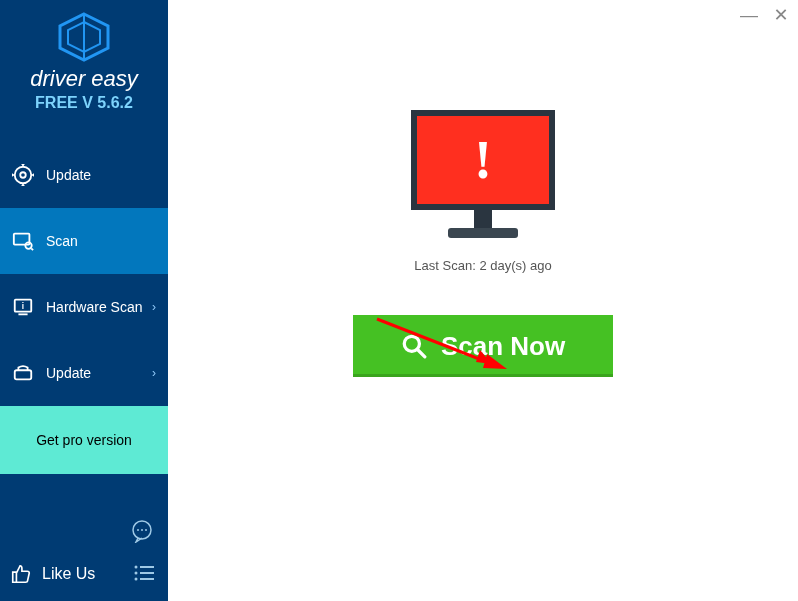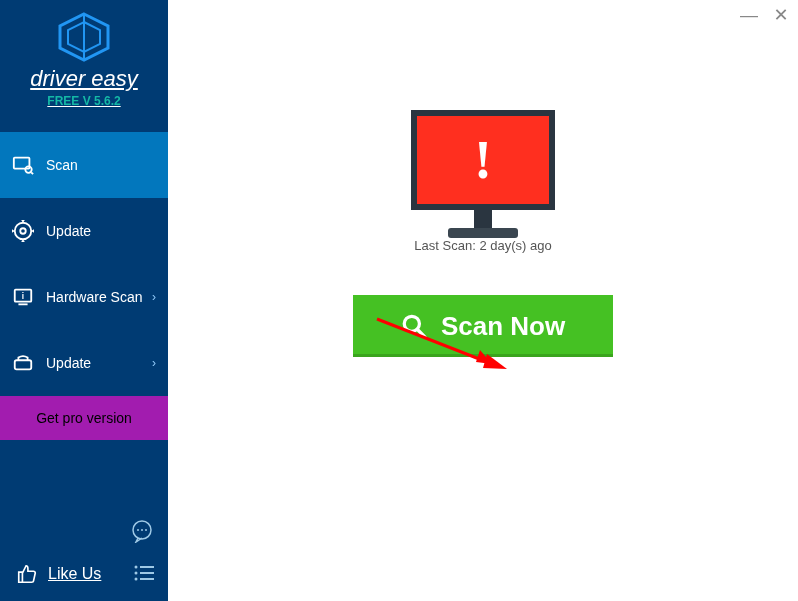--- a/index.html
+++ b/index.html
@@ -1,47 +1,47 @@
 <!DOCTYPE html>
 <html><head>
 <meta charset="utf-8">
 <style>
 * { box-sizing: border-box; margin: 0; padding: 0; font-family: Arial, sans-serif; }
 body { width: 798px; height: 601px; display: flex; overflow: hidden; }
 .sidebar { width: 168px; background: #003b73; display: flex; flex-direction: column; color: #fff; }
-.logo-area { padding: 12px 0 8px; text-align: center; text-decoration: underline; }
+.logo-area { padding: 12px 0 8px; text-align: center; }
 .logo-svg { width: 56px; height: 50px; margin: 0 auto; display: block; }
 .brand { font-size: 22px; font-style: italic; font-weight: 300; color: #fff; margin-top: 4px; }
-.version { color: #14b8a6; font-size: 12px; font-weight: bold; margin-top: 2px; margin-bottom: 16px; }
+.version { color: #7dd3fc; font-size: 16px; font-weight: bold; margin-top: 2px; margin-bottom: 22px; }
 .nav { display: flex; flex-direction: column; }
 .nav-item { display: flex; align-items: center; height: 66px; padding: 0 12px; cursor: pointer; position: relative; }
 .nav-item.active { background: #0277bd; }
 .nav-item .icon { width: 22px; height: 22px; margin-right: 12px; flex-shrink: 0; }
 .nav-item span.label { font-size: 14px; color: #fff; }
 .nav-item .chev { position: absolute; right: 12px; color: #90caf9; font-size: 12px; }
-.pro-btn { background: #a21caf; color: #000; font-size: 14px; height: 44px; display: flex; align-items: center; justify-content: center; cursor: pointer; }
+.pro-btn { background: #5eead4; color: #000; font-size: 14px; height: 68px; display: flex; align-items: center; justify-content: center; cursor: pointer; }
 .spacer { flex: 1; }
-.bottom { padding: 8px 16px 16px; position: relative; text-decoration: underline; }
+.bottom { padding: 8px 10px 16px; position: relative; }
 .chat-icon { position: absolute; right: 14px; bottom: 58px; }
 .like-row { display: flex; align-items: center; }
 .like-row .icon { width: 22px; height: 22px; margin-right: 10px; }
 .menu-icon { position: absolute; right: 12px; bottom: 16px; }
 
 .main { flex: 1; background: #fff; position: relative; display: flex; flex-direction: column; align-items: center; }
 .titlebar { position: absolute; top: 4px; right: 6px; display: flex; gap: 10px; }
 .tb-btn { width: 22px; height: 22px; display: flex; align-items: center; justify-content: center; color: #888; cursor: pointer; font-size: 18px; }
 
 .monitor { margin-top: 110px; position: relative; }
 .screen { width: 144px; height: 100px; background: #ff2f1f; border: 6px solid #2a3540; display: flex; align-items: center; justify-content: center; }
 .screen .bang { color: #fff; font-size: 54px; font-weight: bold; font-family: Georgia, serif; line-height: 1; }
 .stand { width: 18px; height: 18px; background: #2a3540; margin: 0 auto; }
 .base { width: 70px; height: 10px; background: #3a4650; margin: 0 auto; border-radius: 3px; }
 
 .headline { color: #ff2f1f; font-size: 24px; font-weight: bold; margin-top: 28px; }
-.lastscan { color: #555; font-size: 13px; margin-top: 0; }
+.lastscan { color: #555; font-size: 13px; margin-top: 20px; }
 
 .scan-btn { margin-top: 42px; width: 260px; height: 62px; background: #45c123; color: #fff; font-size: 26px; font-weight: bold; display: flex; align-items: center; justify-content: center; cursor: pointer; border: none; gap: 14px; box-shadow: inset 0 -3px 0 rgba(0,0,0,0.15); }
 .scan-btn .mag { width: 26px; height: 26px; }
 
 .arrow { position: absolute; left: 204px; top: 314px; pointer-events: none; }
 </style>
 </head>
 <body>
 
 <div class="sidebar">
@@ -49,35 +49,35 @@
     <svg class="logo-svg" viewBox="0 0 56 50">
       <polygon points="28,2 52,14 52,36 28,48 4,36 4,14" fill="none" stroke="#2196f3" stroke-width="3"></polygon>
       <polygon points="28,10 44,18 44,32 28,40 12,32 12,18" fill="none" stroke="#2196f3" stroke-width="2"></polygon>
       <line x1="28" y1="2" x2="28" y2="48" stroke="#2196f3" stroke-width="2"></line>
     </svg>
     <div class="brand">driver easy</div>
     <div class="version">FREE V 5.6.2</div>
   </div>
 
   <div class="nav">
+    <div class="nav-item">
+      <svg class="icon" viewBox="0 0 24 24">
+        <circle cx="12" cy="12" r="9" fill="none" stroke="#fff" stroke-width="2"></circle>
+        <circle cx="12" cy="12" r="3" fill="none" stroke="#fff" stroke-width="2"></circle>
+        <path d="M12,3 L10,0 L14,0 Z M12,21 L10,24 L14,24 Z M3,12 L0,10 L0,14 Z M21,12 L24,10 L24,14 Z" fill="#fff"></path>
+      </svg>
+      <span class="label">Update</span>
+    </div>
     <div class="nav-item active">
       <svg class="icon" viewBox="0 0 24 24">
         <rect x="2" y="4" width="17" height="12" rx="1" fill="none" stroke="#fff" stroke-width="2"></rect>
         <circle cx="18" cy="17" r="3.5" fill="none" stroke="#fff" stroke-width="2"></circle>
         <line x1="21" y1="20" x2="23" y2="22" stroke="#fff" stroke-width="2"></line>
       </svg>
       <span class="label">Scan</span>
-    </div>
-    <div class="nav-item">
-      <svg class="icon" viewBox="0 0 24 24">
-        <circle cx="12" cy="12" r="9" fill="none" stroke="#fff" stroke-width="2"></circle>
-        <circle cx="12" cy="12" r="3" fill="none" stroke="#fff" stroke-width="2"></circle>
-        <path d="M12,3 L10,0 L14,0 Z M12,21 L10,24 L14,24 Z M3,12 L0,10 L0,14 Z M21,12 L24,10 L24,14 Z" fill="#fff"></path>
-      </svg>
-      <span class="label">Update</span>
     </div>
     <div class="nav-item">
       <svg class="icon" viewBox="0 0 24 24">
         <rect x="3" y="4" width="18" height="13" rx="1" fill="none" stroke="#fff" stroke-width="2"></rect>
         <rect x="7" y="19" width="10" height="2" fill="#fff"></rect>
         <text x="12" y="14" font-size="9" fill="#fff" text-anchor="middle" font-weight="bold">i</text>
       </svg>
       <span class="label">Hardware Scan</span>
       <span class="chev">›</span>
     </div>

